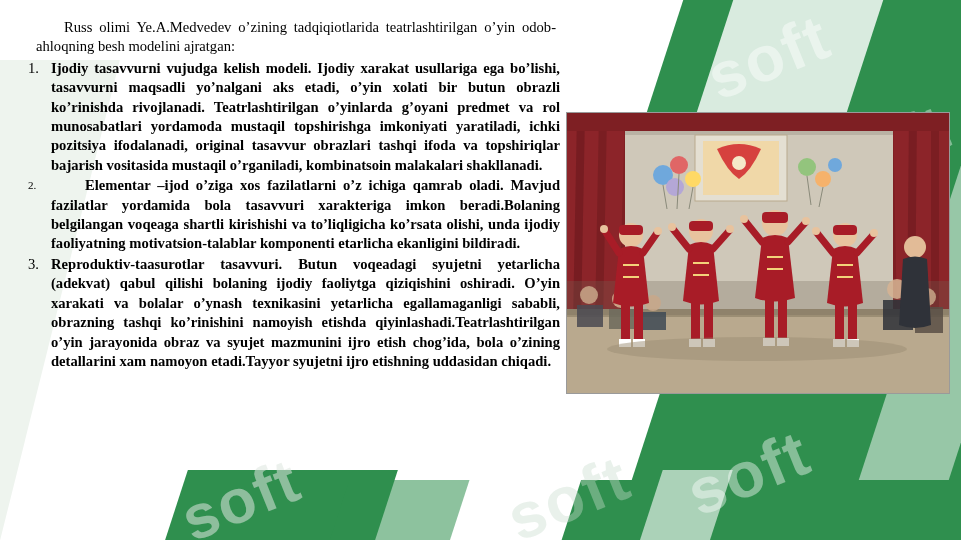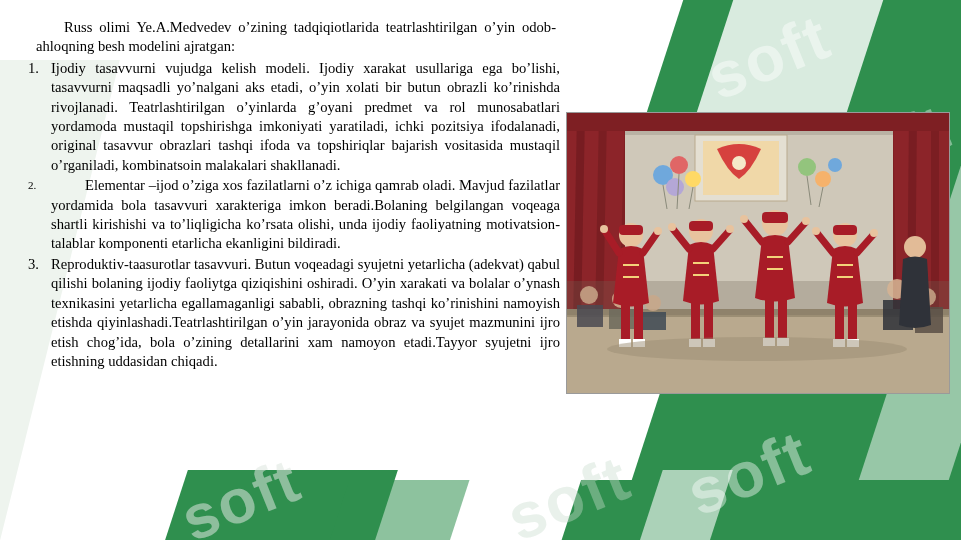--- a/index.html
+++ b/index.html
@@ -154,20 +154,21 @@
     top: 0;
     width: 22px;
     text-align: left;
   }
   ol.items li.small-marker .marker {
     font-size: 11px;
     top: 2px;
   }
   ol.items li .body {
     display: block;
+    font-weight: bold;
   }
   li.small-marker .body { text-indent: 34px; }
 
   
   .photo {
     position: absolute;
     left: 566px;
     top: 112px;
     width: 382px;
     height: 280px;

